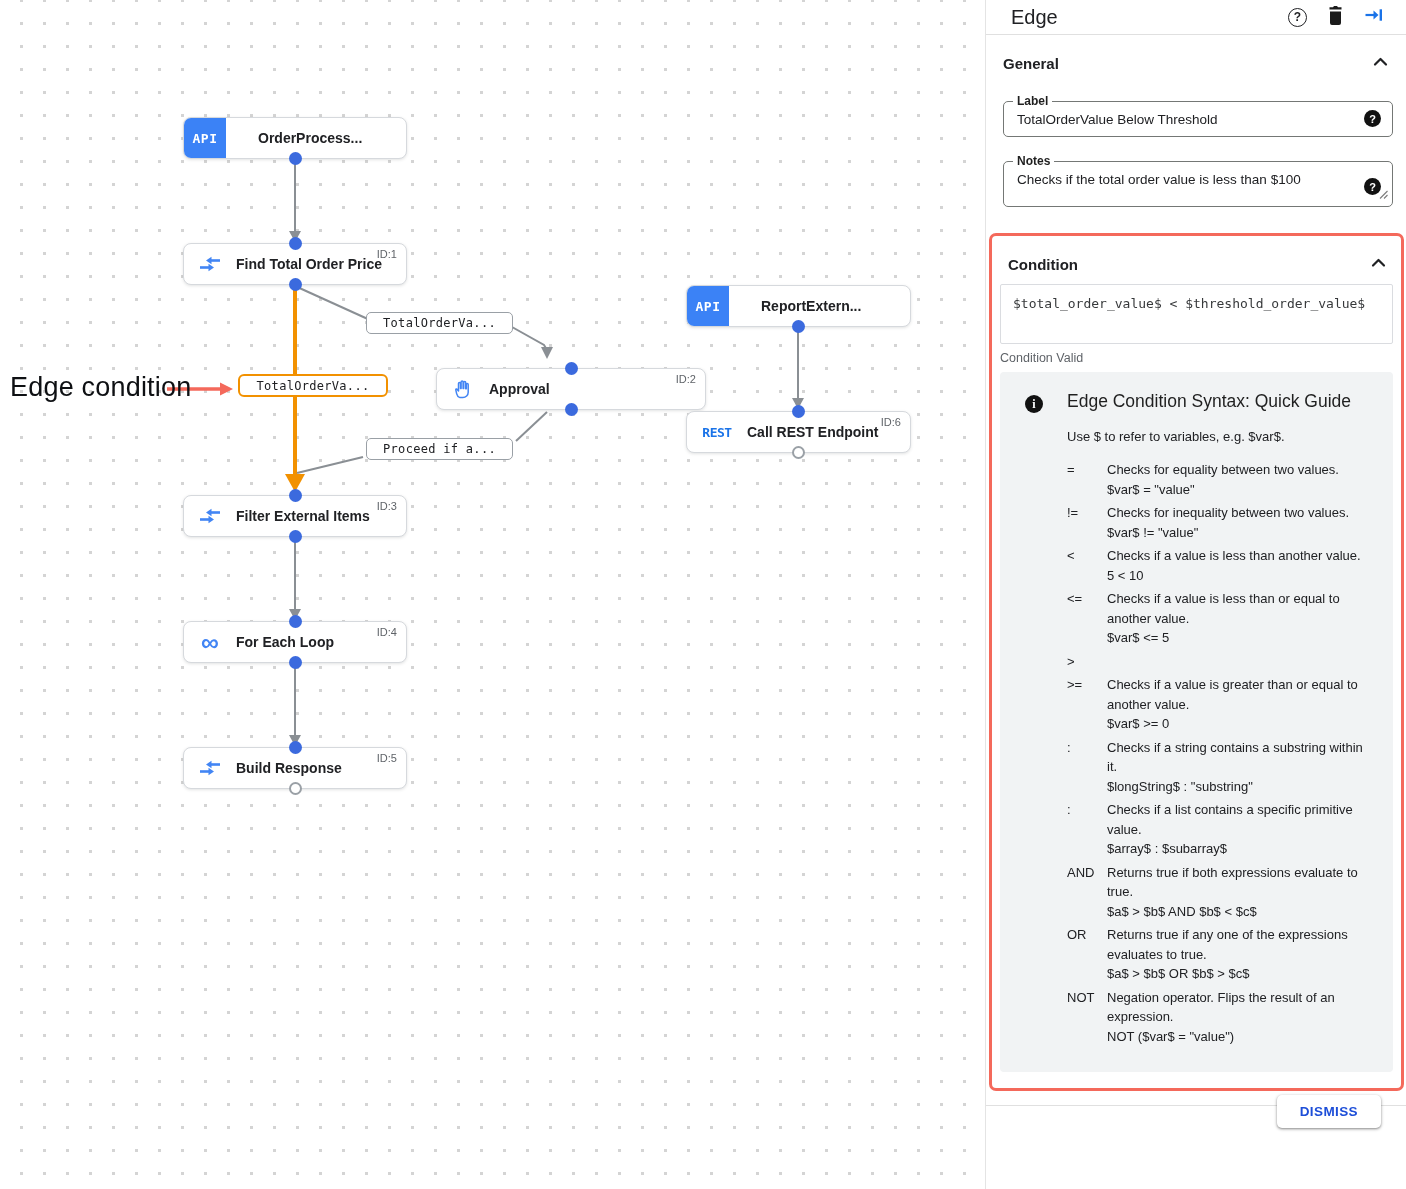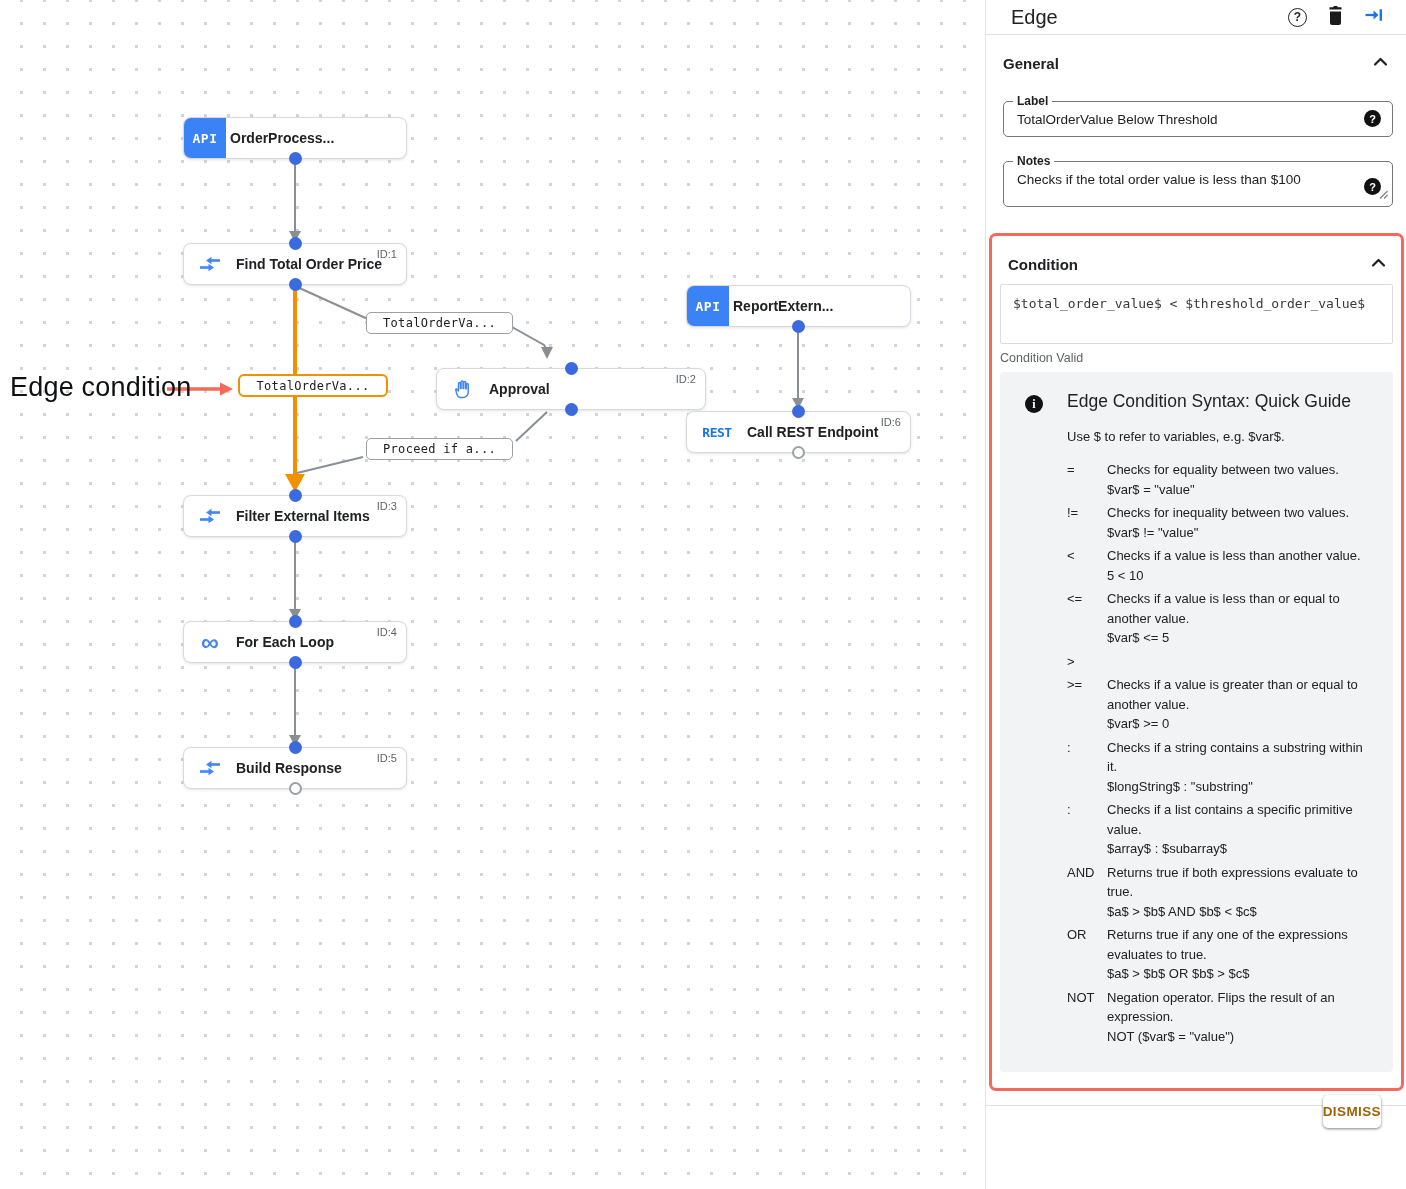--- a/index.html
+++ b/index.html
@@ -16,21 +16,21 @@
     border-radius:8px; box-shadow:0 1px 3px rgba(60,64,67,.15); display:flex; align-items:center; }
   .node .title { font-weight:bold; font-size:14px; color:#202124; }
   .node .nid { position:absolute; top:4px; right:9px; font-size:11px; color:#5f6368; font-weight:normal; }
   .api-badge { width:42px; height:100%; background:#3b82f6; border-radius:7px 0 0 7px;
     color:#fff; font-family:"DejaVu Sans Mono", monospace; font-weight:bold; font-size:13px;
     display:flex; align-items:center; justify-content:center; letter-spacing:.5px; flex:none; }
   .node .icon-area { width:52px; flex:none; display:flex; align-items:center; justify-content:center; }
   .rest-badge { font-family:"DejaVu Sans Mono", monospace; font-weight:bold; font-size:13px;
     color:#1a73e8; letter-spacing:-0.5px; }
   .loop-glyph { font-size:25px; line-height:20px; color:#4285F4; font-weight:bold; }
-  .api-node-title { margin-left:4px; }
+  .api-node-title { margin-left:32px; }
 
   .port { position:absolute; left:50%; width:13px; height:13px; margin-left:-6.5px;
     border-radius:50%; background:#3B6ADE; z-index:5; }
   .port.top { top:-7px; } .port.bottom { bottom:-7px; }
   .port.hollow { background:#fff; border:2px solid #9aa0a6; width:13px; height:13px; }
 
   .edge-label { position:absolute; background:#fff; border:1.5px solid #9aa0a6; border-radius:5px;
     font-family:"DejaVu Sans Mono", monospace; font-size:12px; color:#202124;
     display:flex; align-items:center; justify-content:center; z-index:4; letter-spacing:.3px; }
   .edge-label.selected { border:2px solid #F29100; border-radius:6px; }
@@ -82,21 +82,21 @@
   .guide-title { font-size:17.5px; color:#1f1f1f; }
   .guide-sub { font-size:13px; color:#202124; margin-top:17px; }
   .guide-list { margin:16px 0 0 42px; }
   .gi { display:flex; margin-bottom:4px; font-size:13px; line-height:19.5px; }
   .gi .op { width:40px; flex:none; color:#202124; }
   .gi .body { flex:1; color:#202124; }
 
   .dismiss-row { position:relative; margin-top:14px; border-top:1px solid #e0e0e0; height:46px; }
   .dismiss-btn { position:absolute; right:25px; top:-11px; background:#fff; border:none;
     border-radius:5px; box-shadow:0 1px 2px rgba(0,0,0,.3), 0 1px 3px 1px rgba(0,0,0,.15);
-    color:#a16207; font-weight:bold; font-size:13.5px; letter-spacing:.4px; padding:9px 0;
+    color:#1d4ed8; font-weight:bold; font-size:13.5px; letter-spacing:.4px; padding:9px 23px;
     font-family:"Liberation Sans", sans-serif; cursor:pointer; }
 
   svg .gline { stroke:#8a8f94; stroke-width:2; fill:none; }
   svg .ghead { fill:#8a8f94; }
 </style>
 </head>
 <body>
 
 <div class="canvas">
 

